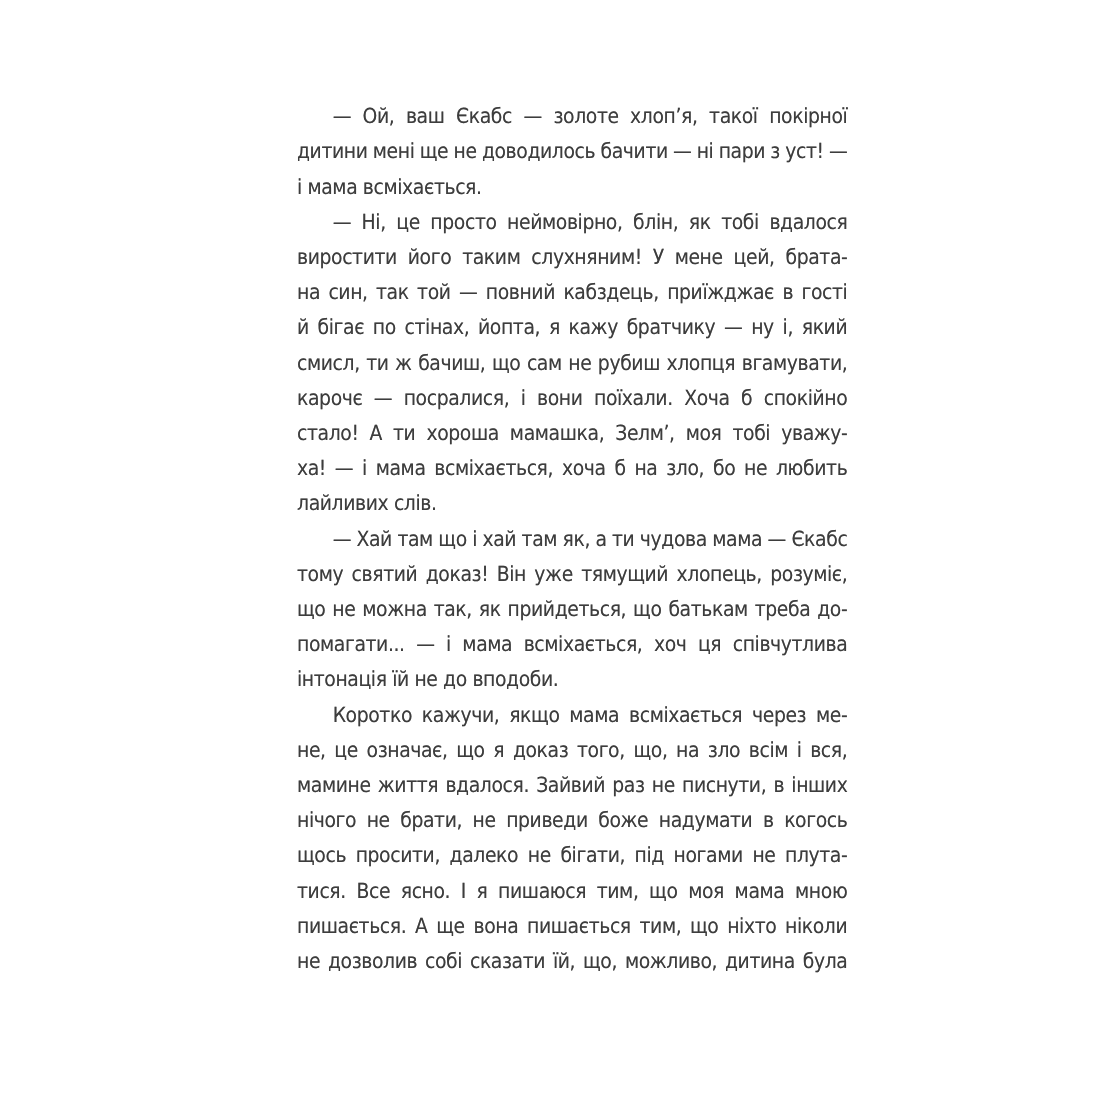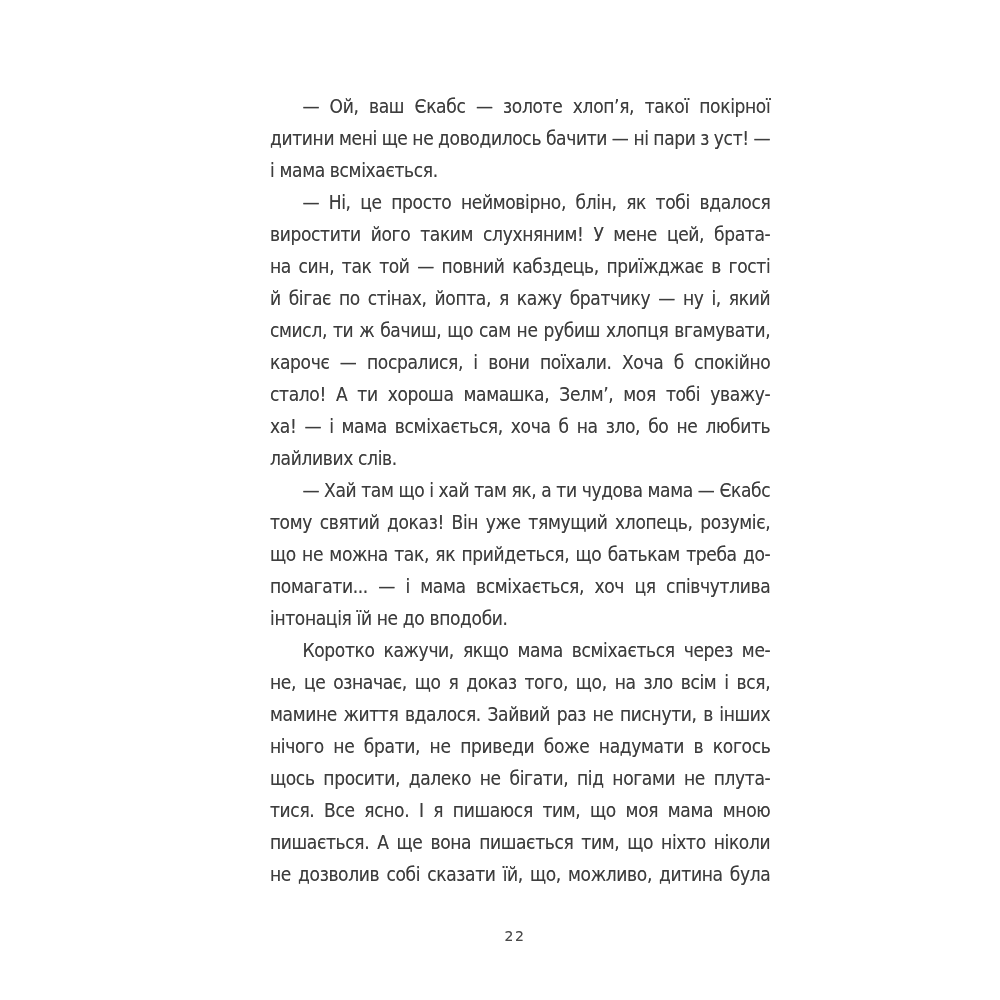--- a/index.html
+++ b/index.html
@@ -330,14 +330,13 @@
           <span>собі</span>
           <span>сказати</span>
           <span>їй,</span>
           <span>що,</span>
           <span>можливо,</span>
           <span>дитина</span>
           <span>була</span>
         </div>
       </div>
     </div>
-  <div class="page-number">22</div>
 </div>
 
 </body></html>

